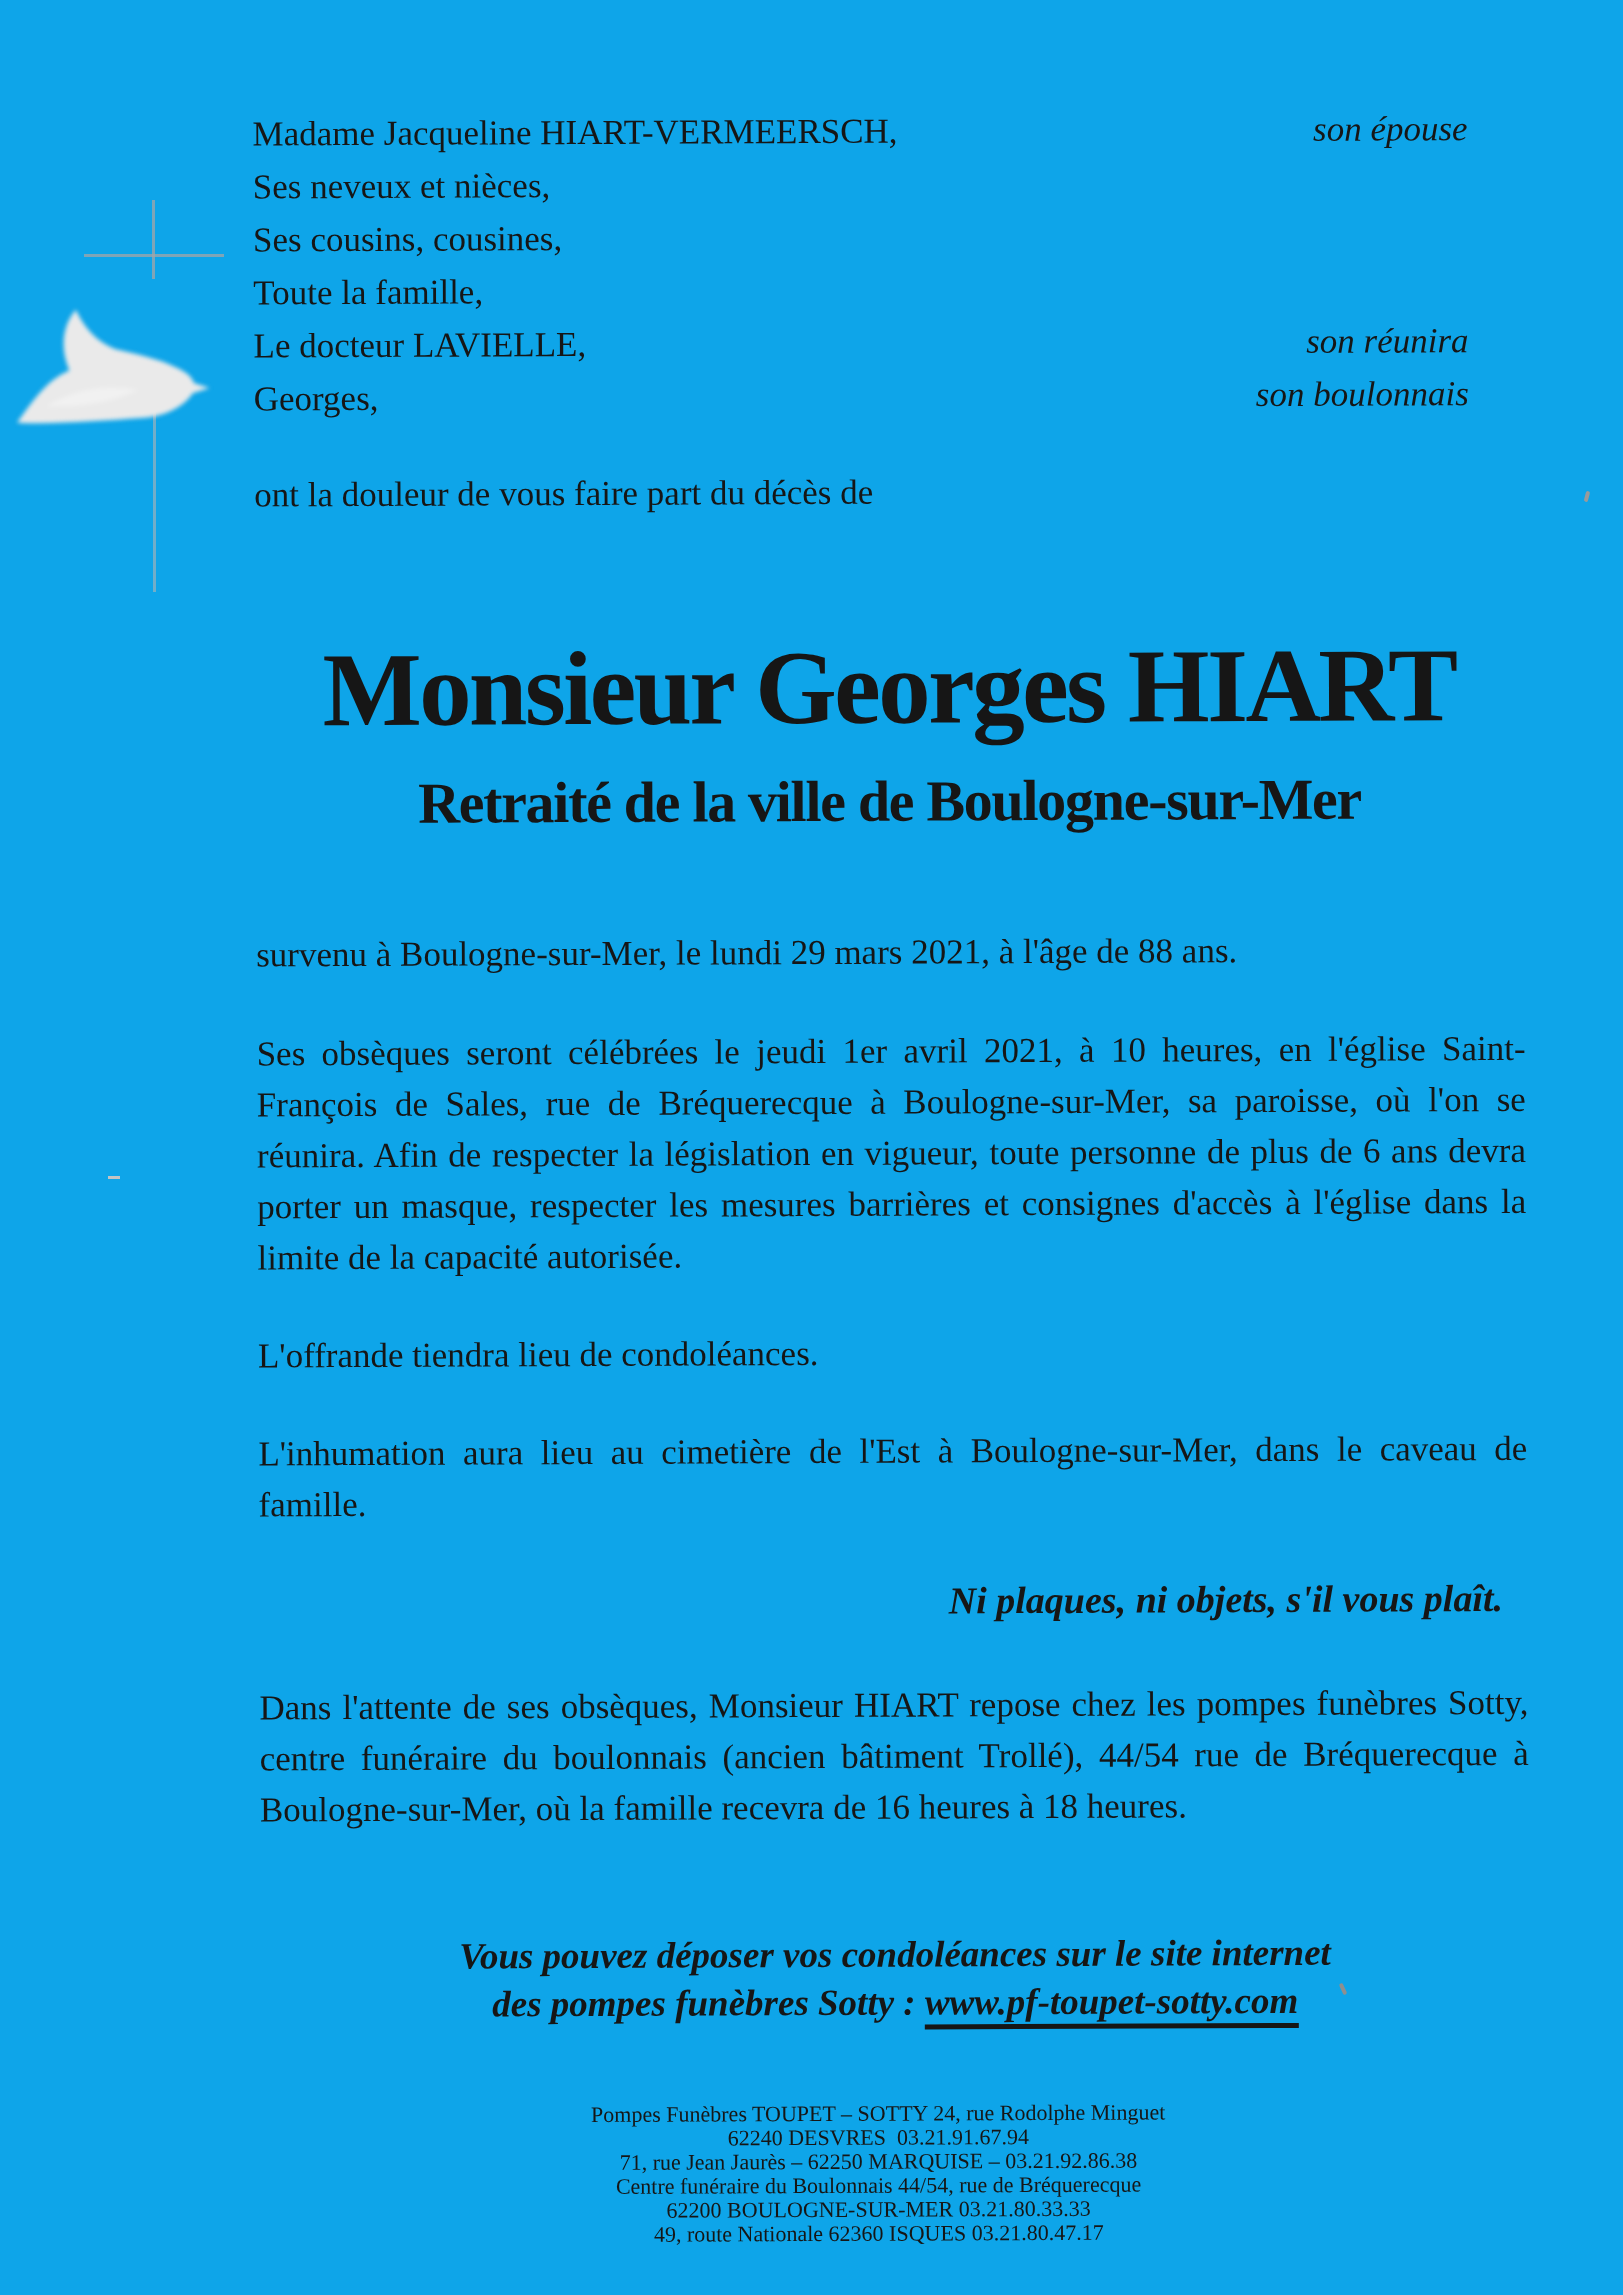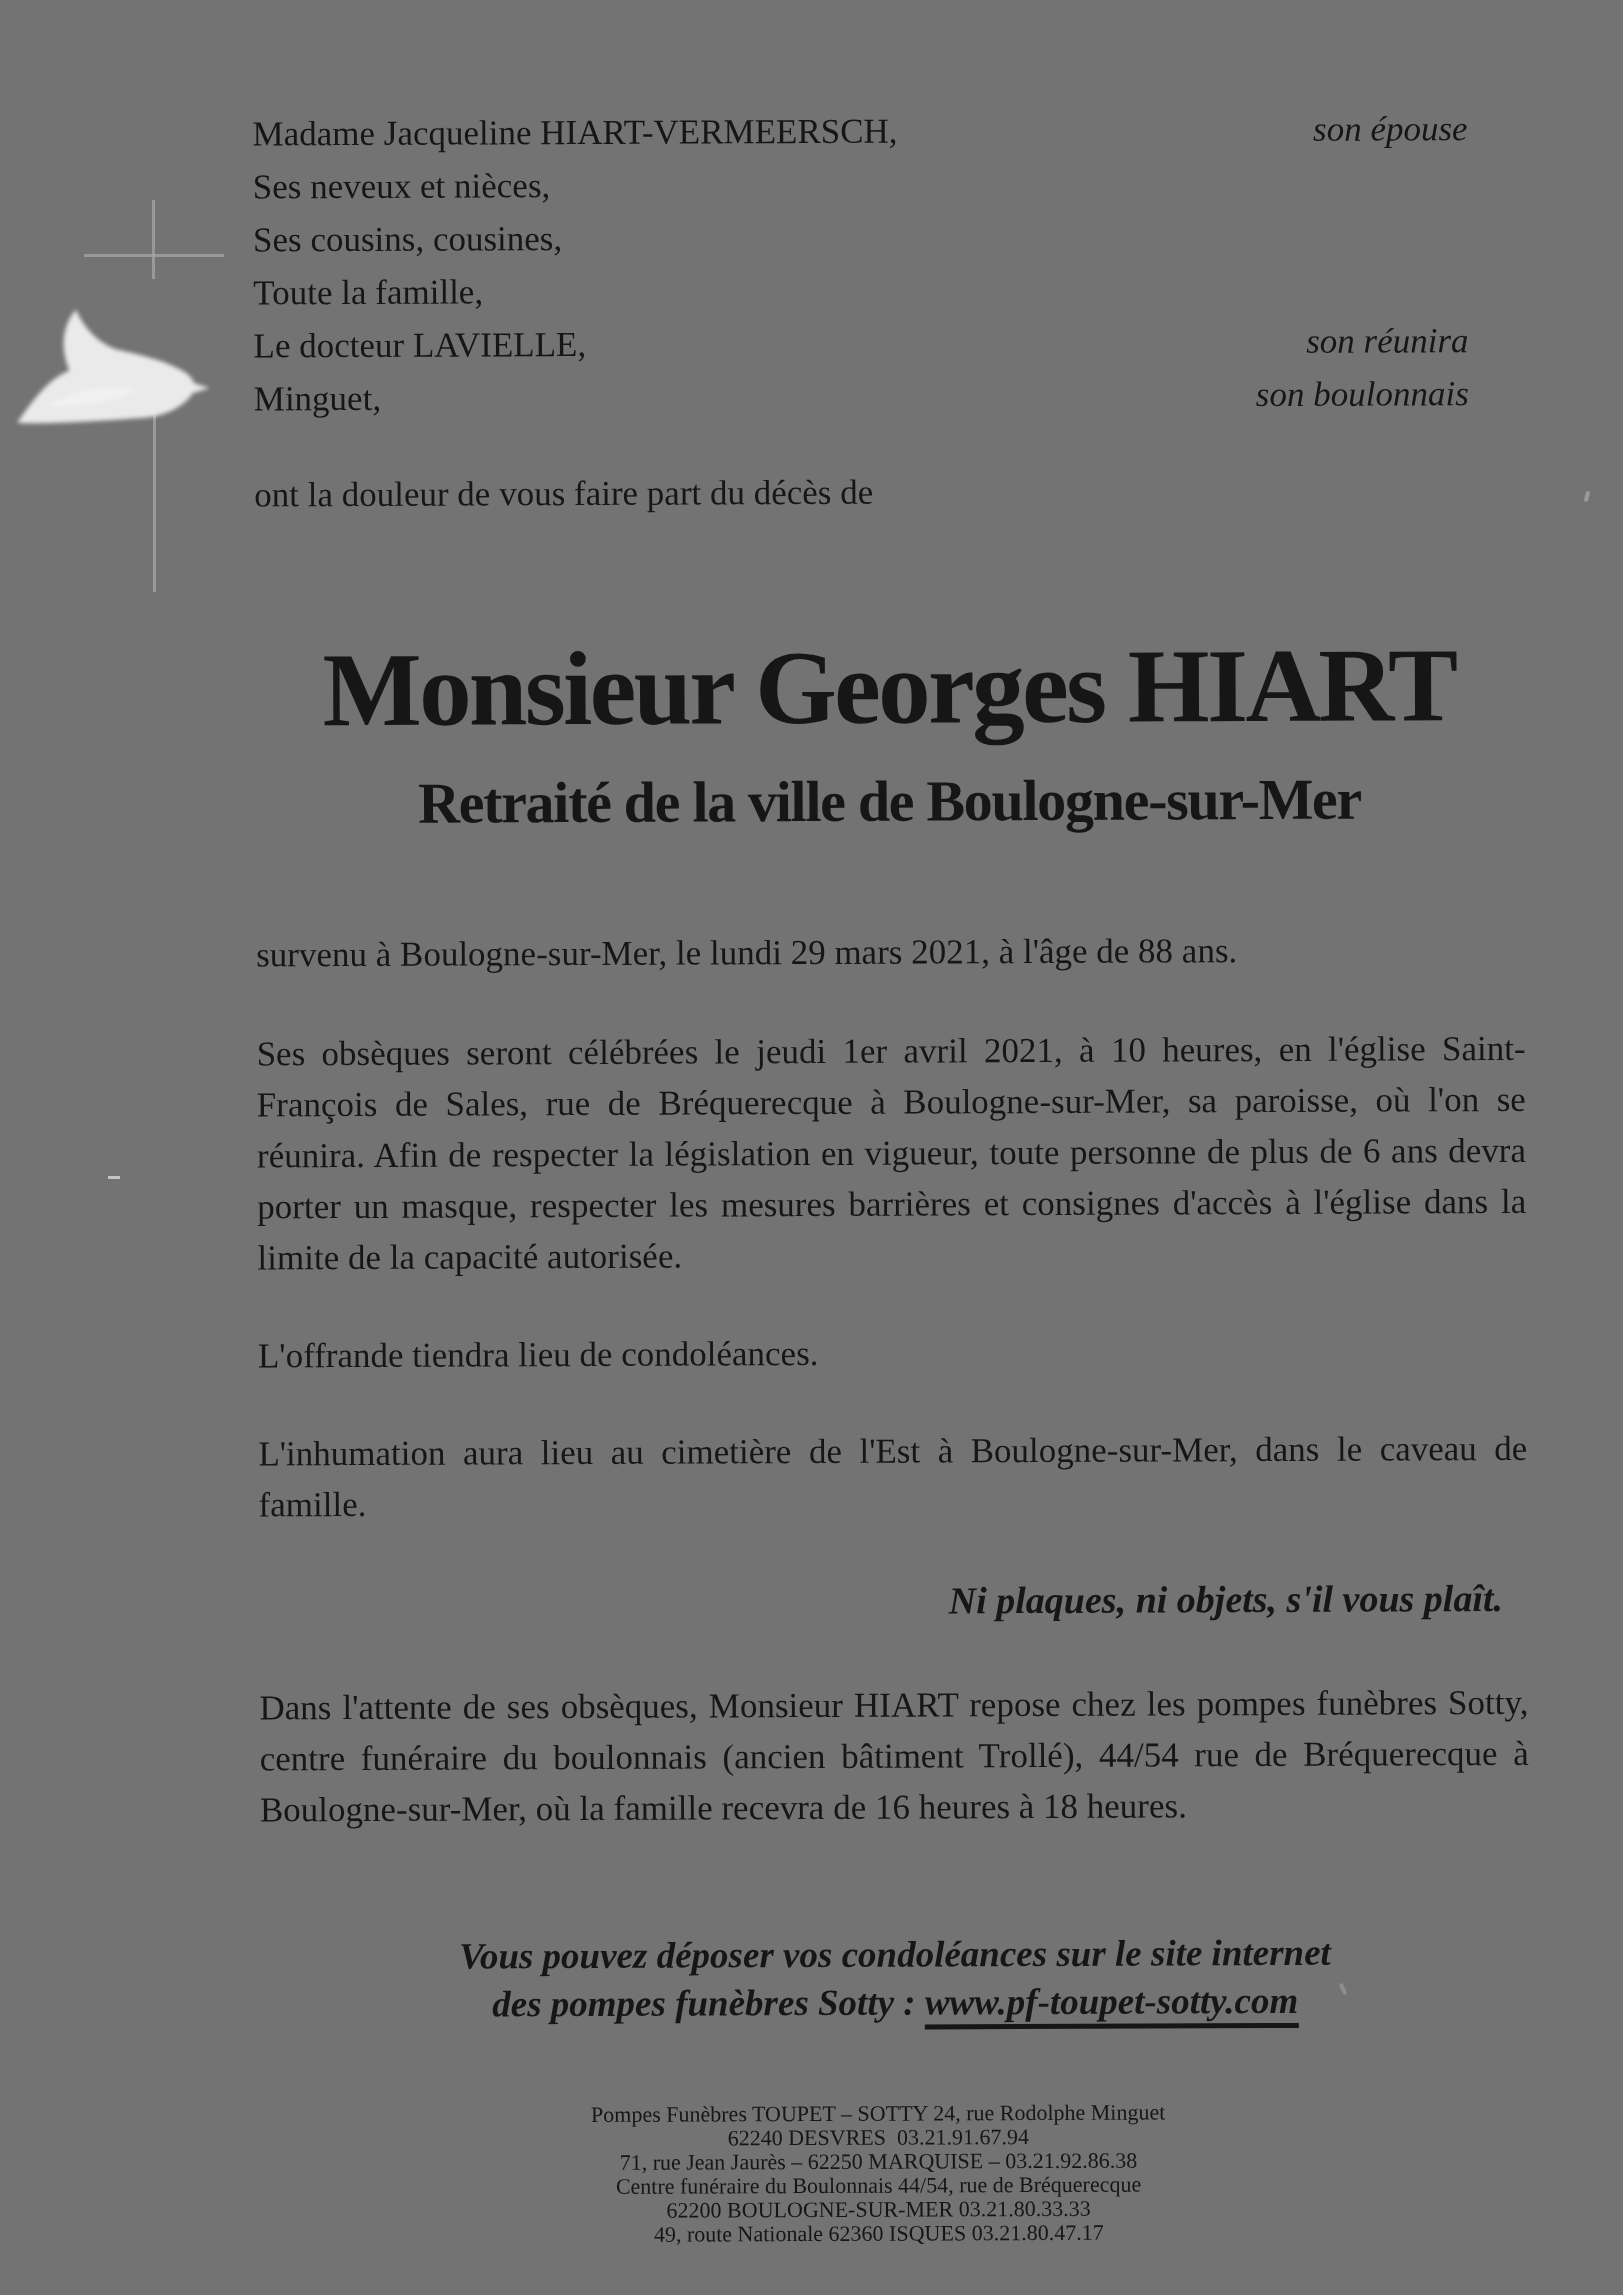--- a/index.html
+++ b/index.html
@@ -1,19 +1,19 @@
 <!DOCTYPE html>
 <html lang="fr" style="font-size:10.5px"><head>
 <meta charset="utf-8">
 <style>
   * { margin:0; padding:0; box-sizing:border-box; }
   html,body { background:#ffffff; }
   .page {
     position:relative; width:1623px; height:2295px;
-    background:#737373; overflow:hidden;
+    background:#0ea5e9; overflow:hidden;
     font-family:"Liberation Serif","DejaVu Serif",serif;
     color:#161616;
   }
   .content { position:absolute; inset:0; transform:rotate(-0.25deg); }
 
   
   .family { position:absolute; left:257px; right:151px; top:105px; }
   .frow { display:flex; justify-content:space-between; align-items:baseline;
           height:53px; font-size:35px; line-height:53px; }
   .fleft { white-space:nowrap; }
@@ -107,21 +107,21 @@
         <span class="fleft">Ses cousins, cousines,</span>
       </div>
       <div class="frow">
         <span class="fleft">Toute la famille,</span>
       </div>
       <div class="frow">
         <span class="fleft">Le docteur LAVIELLE,</span>
         <span class="frel">son réunira</span>
       </div>
       <div class="frow">
-        <span class="fleft">Minguet,</span>
+        <span class="fleft">Georges,</span>
         <span class="frel">son boulonnais</span>
       </div>
     </div>
 
     <p class="intro">ont la douleur de vous faire part du décès de</p>
 
     <h1 class="title">Monsieur Georges HIART</h1>
     <h2 class="subtitle">Retraité de la ville de Boulogne-sur-Mer</h2>
 
     <p class="body p1">survenu à Boulogne-sur-Mer, le lundi 29 mars 2021, à l'âge de 88 ans.</p>

